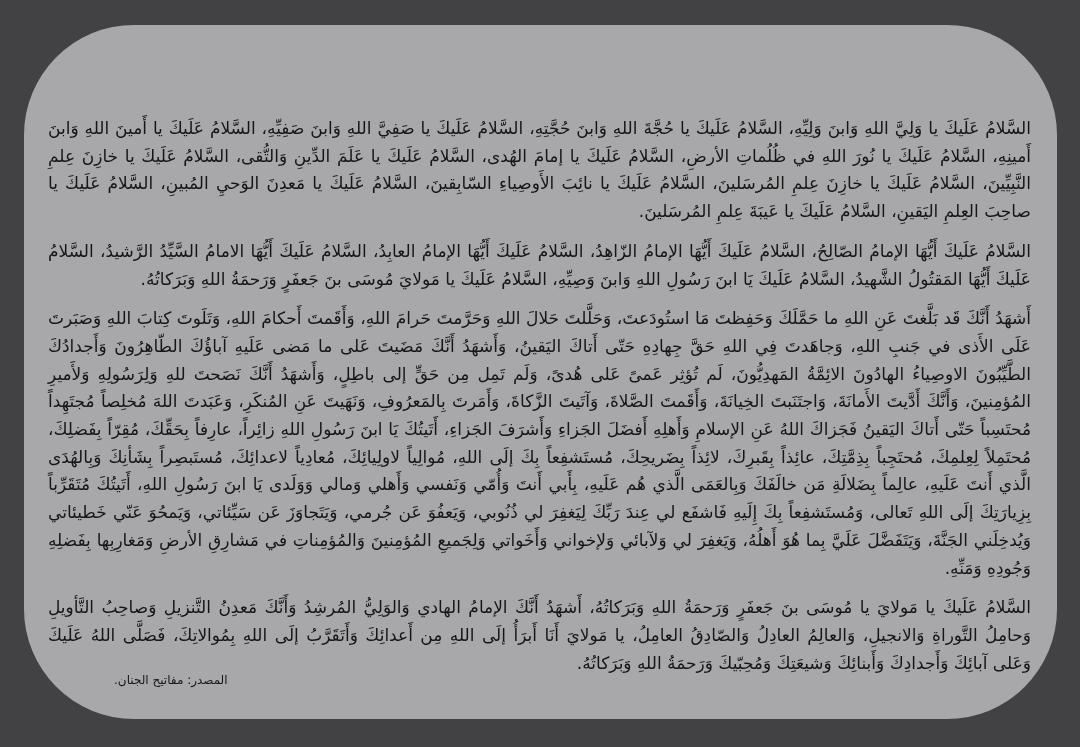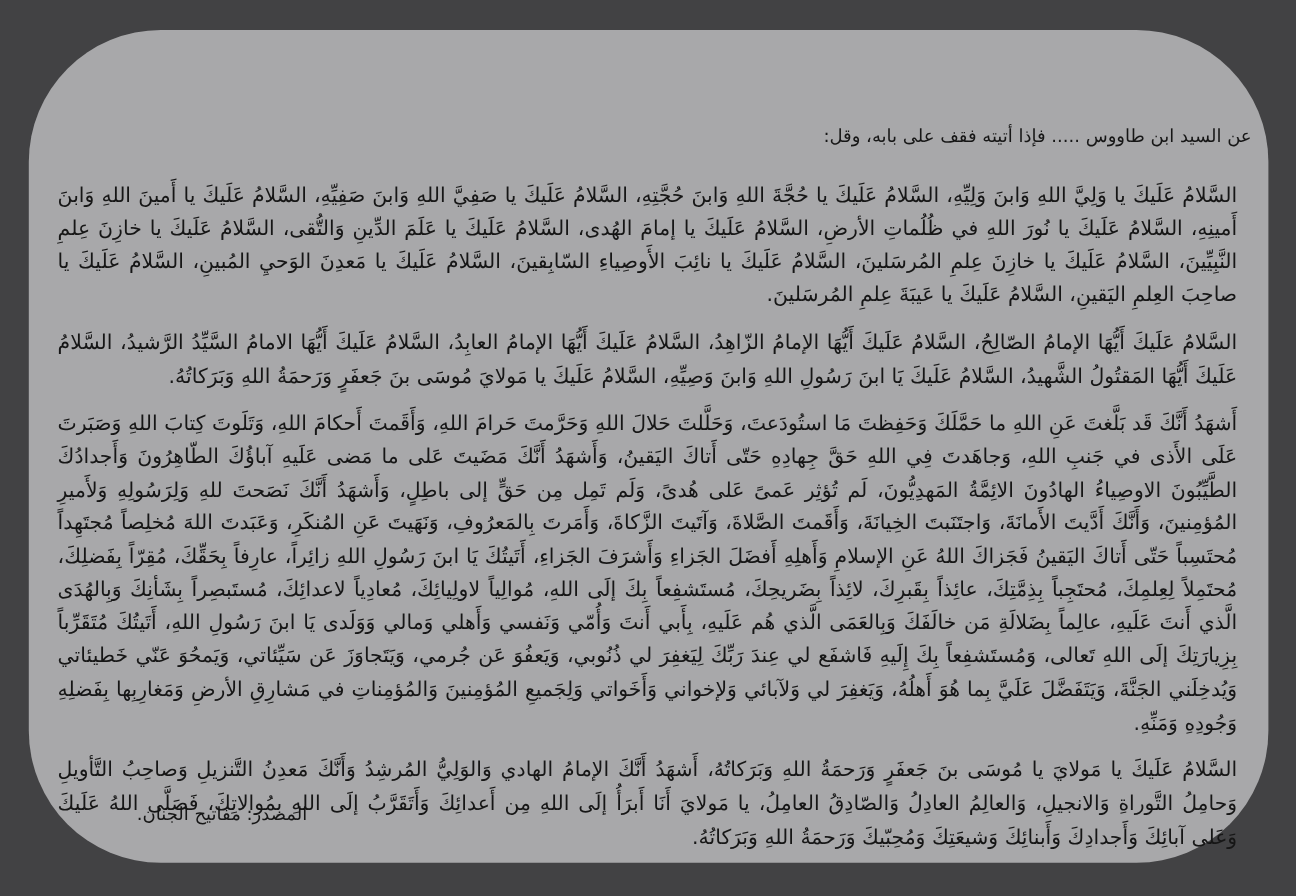--- a/index.html
+++ b/index.html
@@ -43,29 +43,28 @@
     margin: 12px;
     font-size: 17px;
     line-height: 1.63;
     text-align: justify;
     text-justify: inter-word;
   }
   .source-footer {
     position: absolute;
     bottom: 32px;
     left: 90px;
-    font-size: 15px;
+    font-size: 12px;
     direction: rtl;
   }
 </style>
 </head>
 <body>
 
 <div class="card">
-  <div class="header-line">عن السيد ابن طاووس ..... فإذا أتيته فقف على بابه، وقل:</div>
 
   <div class="ziyarah-text">
     <p>السَّلامُ عَلَيكَ يا وَلِيَّ اللهِ وَابنَ وَلِيِّهِ، السَّلامُ عَلَيكَ يا حُجَّةَ اللهِ وَابنَ حُجَّتِهِ، السَّلامُ عَلَيكَ يا صَفِيَّ اللهِ وَابنَ صَفِيِّهِ، السَّلامُ عَلَيكَ يا أَمينَ اللهِ وَابنَ أَمينِهِ، السَّلامُ عَلَيكَ يا نُورَ اللهِ في ظُلُماتِ الأرضِ، السَّلامُ عَلَيكَ يا إمامَ الهُدى، السَّلامُ عَلَيكَ يا عَلَمَ الدِّينِ وَالتُّقى، السَّلامُ عَلَيكَ يا خازِنَ عِلمِ النَّبِيِّينَ، السَّلامُ عَلَيكَ يا خازِنَ عِلمِ المُرسَلينَ، السَّلامُ عَلَيكَ يا نائِبَ الأَوصِياءِ السّابِقينَ، السَّلامُ عَلَيكَ يا مَعدِنَ الوَحيِ المُبينِ، السَّلامُ عَلَيكَ يا صاحِبَ العِلمِ اليَقينِ، السَّلامُ عَلَيكَ يا عَيبَةَ عِلمِ المُرسَلينَ.</p>
     <p>السَّلامُ عَلَيكَ أَيُّهَا الإمامُ الصّالِحُ، السَّلامُ عَلَيكَ أَيُّهَا الإمامُ الزّاهِدُ، السَّلامُ عَلَيكَ أَيُّهَا الإمامُ العابِدُ، السَّلامُ عَلَيكَ أَيُّهَا الامامُ السَّيِّدُ الرَّشيدُ، السَّلامُ عَلَيكَ أَيُّهَا المَقتُولُ الشَّهيدُ، السَّلامُ عَلَيكَ يَا ابنَ رَسُولِ اللهِ وَابنَ وَصِيِّهِ، السَّلامُ عَلَيكَ يا مَولايَ مُوسَى بنَ جَعفَرٍ وَرَحمَةُ اللهِ وَبَرَكاتُهُ.</p>
     <p>أَشهَدُ أَنَّكَ قَد بَلَّغتَ عَنِ اللهِ ما حَمَّلَكَ وَحَفِظتَ مَا استُودَعتَ، وَحَلَّلتَ حَلالَ اللهِ وَحَرَّمتَ حَرامَ اللهِ، وَأَقَمتَ أَحكامَ اللهِ، وَتَلَوتَ كِتابَ اللهِ وَصَبَرتَ عَلَى الأَذى في جَنبِ اللهِ، وَجاهَدتَ فِي اللهِ حَقَّ جِهادِهِ حَتّى أَتاكَ اليَقينُ، وَأَشهَدُ أَنَّكَ مَضَيتَ عَلى ما مَضى عَلَيهِ آباؤُكَ الطّاهِرُونَ وَأَجدادُكَ الطَّيِّبُونَ الاوصِياءُ الهادُونَ الائِمَّةُ المَهدِيُّونَ، لَم تُؤثِر عَمىً عَلى هُدىً، وَلَم تَمِل مِن حَقٍّ إلى باطِلٍ، وَأَشهَدُ أَنَّكَ نَصَحتَ للهِ وَلِرَسُولِهِ وَلأَميرِ المُؤمِنينَ، وَأَنَّكَ أَدَّيتَ الأَمانَةَ، وَاجتَنَبتَ الخِيانَةَ، وَأَقَمتَ الصَّلاةَ، وَآتَيتَ الزَّكاةَ، وَأَمَرتَ بِالمَعرُوفِ، وَنَهَيتَ عَنِ المُنكَرِ، وَعَبَدتَ اللهَ مُخلِصاً مُجتَهِداً مُحتَسِباً حَتّى أَتاكَ اليَقينُ فَجَزاكَ اللهُ عَنِ الإسلامِ وَأَهلِهِ أَفضَلَ الجَزاءِ وَأَشرَفَ الجَزاءِ، أَتَيتُكَ يَا ابنَ رَسُولِ اللهِ زائِراً، عارِفاً بِحَقِّكَ، مُقِرّاً بِفَضلِكَ، مُحتَمِلاً لِعِلمِكَ، مُحتَجِباً بِذِمَّتِكَ، عائِذاً بِقَبرِكَ، لائِذاً بِضَريحِكَ، مُستَشفِعاً بِكَ إلَى اللهِ، مُوالِياً لاولِيائِكَ، مُعادِياً لاعدائِكَ، مُستَبصِراً بِشَأنِكَ وَبِالهُدَى الَّذي أَنتَ عَلَيهِ، عالِماً بِضَلالَةِ مَن خالَفَكَ وَبِالعَمَى الَّذي هُم عَلَيهِ، بِأَبي أَنتَ وَأُمّي وَنَفسي وَأَهلي وَمالي وَوَلَدى يَا ابنَ رَسُولِ اللهِ، أَتَيتُكَ مُتَقَرِّباً بِزِيارَتِكَ إلَى اللهِ تَعالى، وَمُستَشفِعاً بِكَ إِلَيهِ فَاشفَع لي عِندَ رَبِّكَ لِيَغفِرَ لي ذُنُوبي، وَيَعفُوَ عَن جُرمي، وَيَتَجاوَزَ عَن سَيِّئاتي، وَيَمحُوَ عَنّي خَطيئاتي وَيُدخِلَني الجَنَّةَ، وَيَتَفَضَّلَ عَلَيَّ بِما هُوَ أَهلُهُ، وَيَغفِرَ لي وَلآبائي وَلإخواني وَأَخَواتي وَلِجَميعِ المُؤمِنينَ وَالمُؤمِناتِ في مَشارِقِ الأرضِ وَمَغارِبِها بِفَضلِهِ وَجُودِهِ وَمَنِّهِ.</p>
     <p>السَّلامُ عَلَيكَ يا مَولايَ يا مُوسَى بنَ جَعفَرٍ وَرَحمَةُ اللهِ وَبَرَكاتُهُ، أَشهَدُ أَنَّكَ الإمامُ الهادي وَالوَلِيُّ المُرشِدُ وَأَنَّكَ مَعدِنُ التَّنزيلِ وَصاحِبُ التَّأويلِ وَحامِلُ التَّوراةِ وَالانجيلِ، وَالعالِمُ العادِلُ وَالصّادِقُ العامِلُ، يا مَولايَ أَنَا أَبرَأُ إلَى اللهِ مِن أَعدائِكَ وَأَتَقَرَّبُ إلَى اللهِ بِمُوالاتِكَ، فَصَلَّى اللهُ عَلَيكَ وَعَلى آبائِكَ وَأَجدادِكَ وَأَبنائِكَ وَشيعَتِكَ وَمُحِبّيكَ وَرَحمَةُ اللهِ وَبَرَكاتُهُ.</p>
   </div>
 
   <div class="source-footer">المصدر: مفاتيح الجنان.</div>
 </div>

